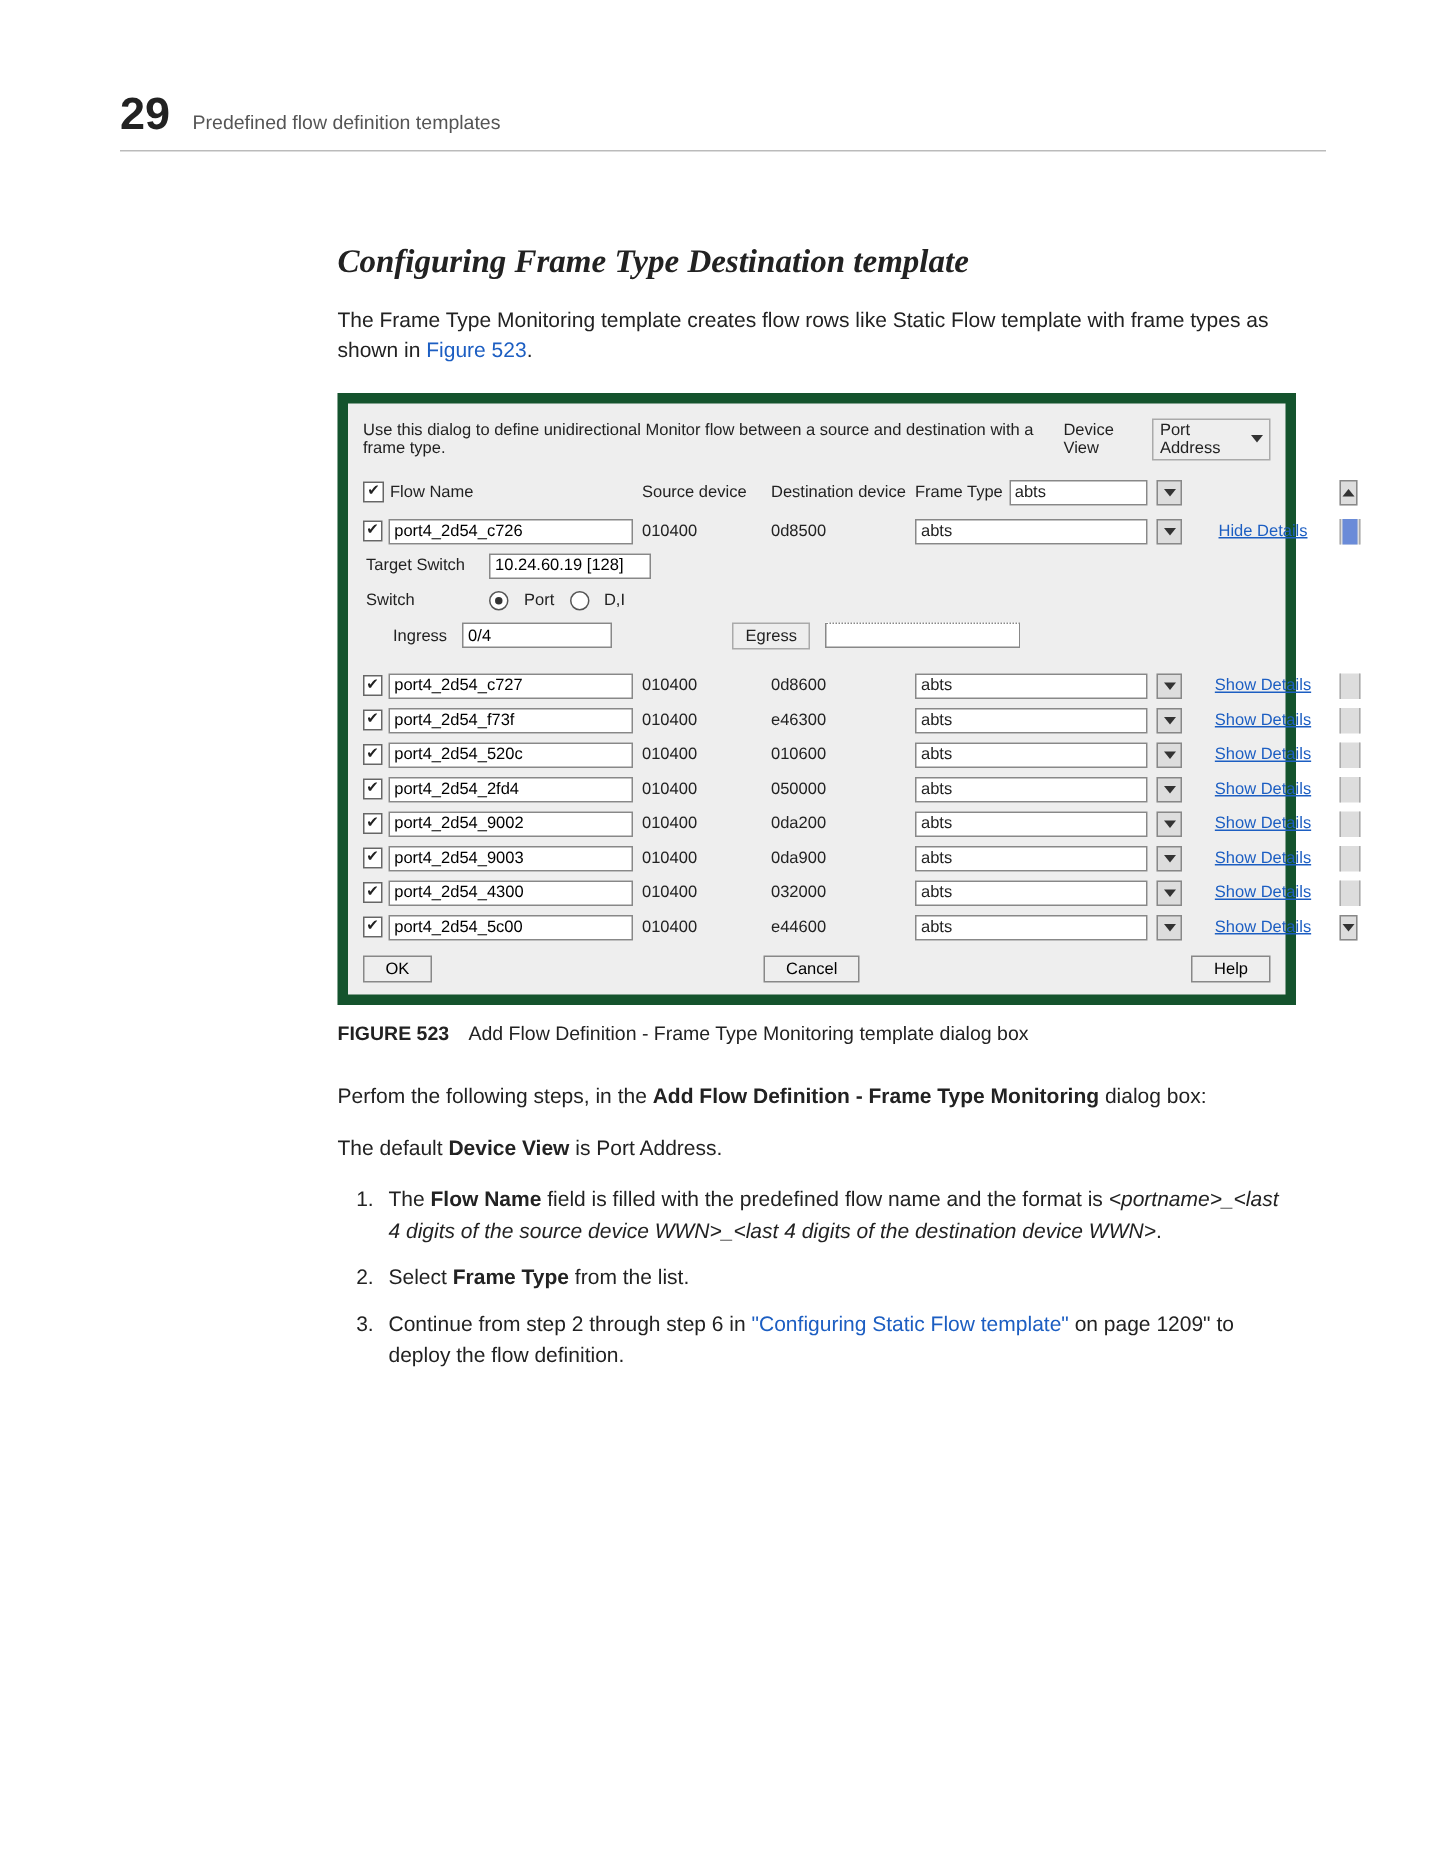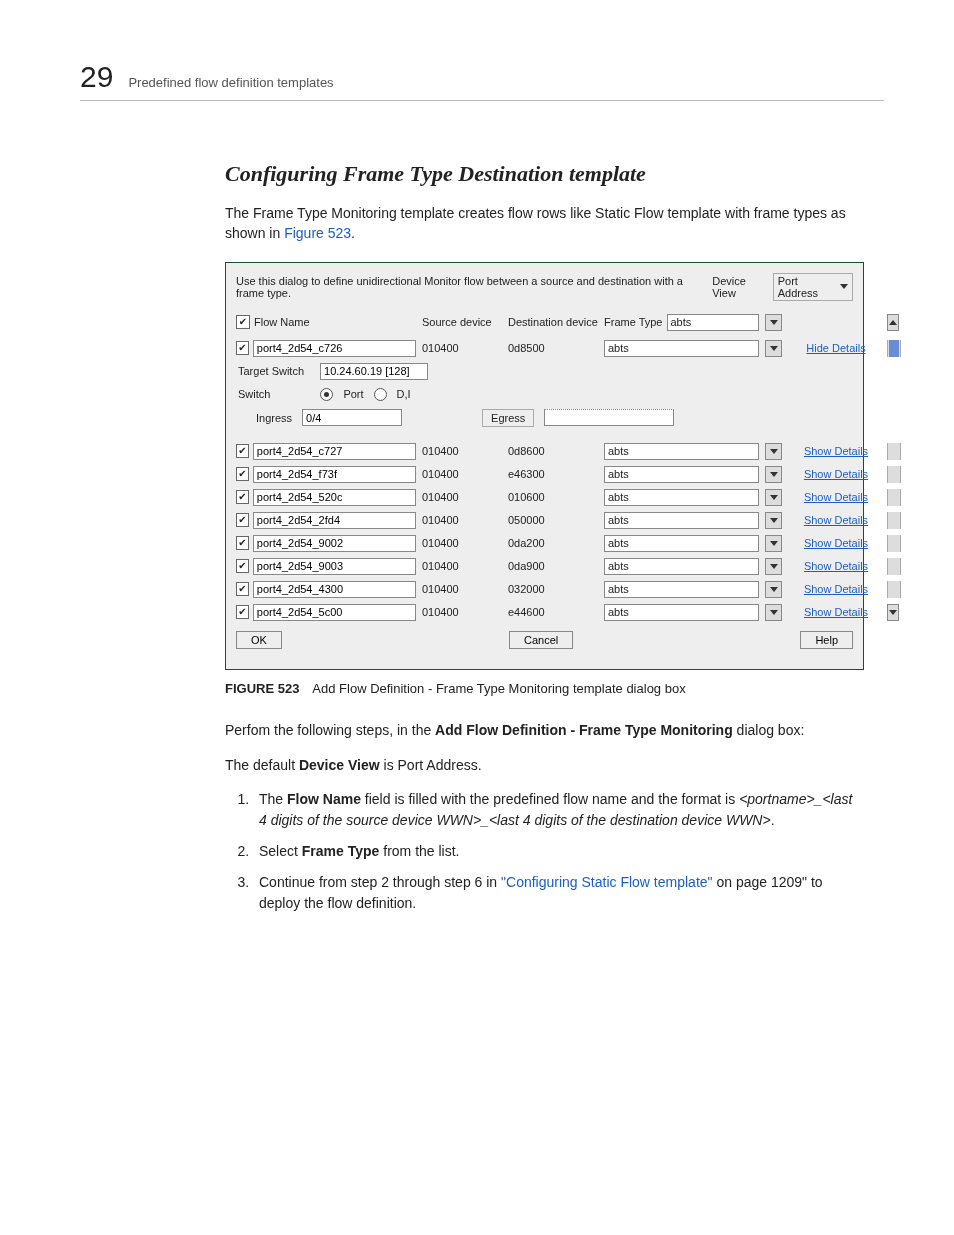--- a/index.html
+++ b/index.html
@@ -17,21 +17,21 @@
   .running-head {
     display: flex;
     align-items: baseline;
     gap: 15px;
     border-bottom: 1px solid #bbb;
     padding-bottom: 6px;
     margin-bottom: 60px;
   }
   .running-head .chnum {
     font-size: 30px;
-    font-weight: 400;
+    font-weight: 700;
   }
   .running-head .chtitle {
     font-size: 13px;
     color: #555;
   }
   .content {
     margin-left: 145px;
     margin-right: 20px;
   }
   h2.section {
@@ -45,26 +45,26 @@
   .bold { font-weight: bold; }
   .link { color: #1c5ec2; }
   .figure-caption { font-size: 13px; margin: 10px 0 22px 0; }
   .figure-caption .figlabel { font-weight: bold; margin-right: 10px; }
   ol.steps { font-size: 14px; line-height: 1.5; padding-left: 28px; margin: 0; }
   ol.steps li { margin-bottom: 10px; padding-left: 6px; }
   .italic { font-style: italic; }
 
   
   .dialog {
-    border: 1px solid #14532d;
+    border: 7px solid #14532d;
     background: #eee;
     font-family: Tahoma, Arial, sans-serif;
     font-size: 11px;
     color: #222;
-    padding: 10px 10px 20px 10px;
+    padding: 10px 10px 8px 10px;
     margin: 18px 0 8px 0;
   }
   .dialog-top {
     display: flex;
     justify-content: space-between;
     align-items: center;
     margin-bottom: 10px;
   }
   .dialog-top .left { font-size: 11px; }
   .dialog-top .right { display: flex; align-items: center; gap: 4px; }

